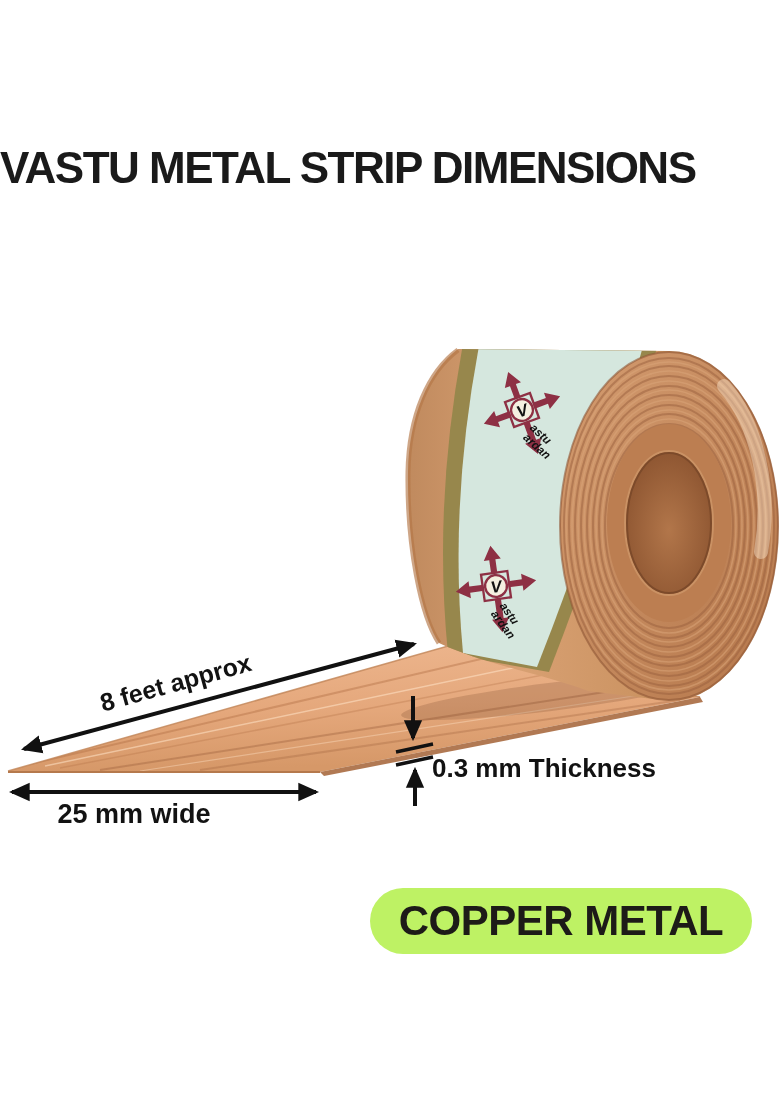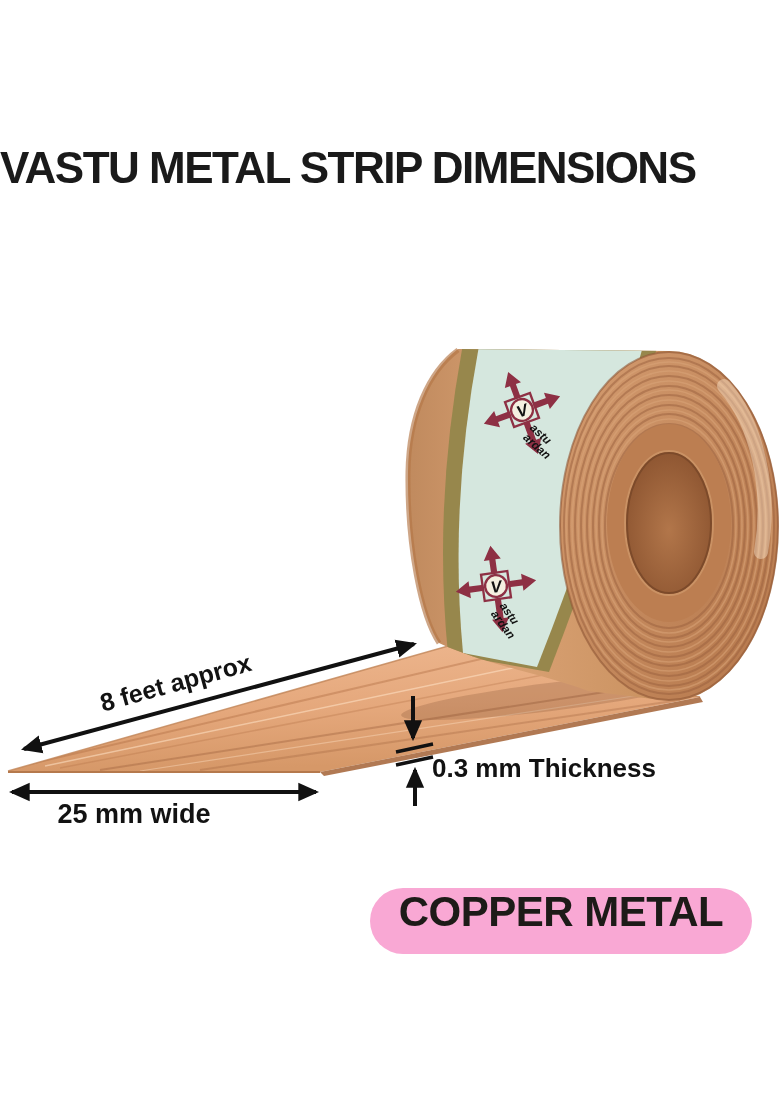--- a/index.html
+++ b/index.html
@@ -8,22 +8,22 @@
     font-family:"Liberation Sans",sans-serif;
   }
   h1.title{
     position:absolute;top:143px;left:0;width:100%;margin:0;text-align:left;
     font-size:44px;font-weight:bold;color:#1a1a1a;letter-spacing:-1.5px;white-space:nowrap;
   }
   svg.scene{position:absolute;left:0;top:0;}
   svg text{font-family:"Liberation Sans",sans-serif;font-weight:bold;fill:#121212;}
   .badge{
     position:absolute;left:370px;top:888px;width:382px;height:66px;
-    background:#f9a8d4;border-radius:34px;
-    display:flex;align-items:flex-start;justify-content:center;
+    background:#bef264;border-radius:34px;
+    display:flex;align-items:center;justify-content:center;
   }
   .badge span{font-size:42px;font-weight:bold;color:#1d1b18;letter-spacing:-0.5px;white-space:nowrap;}
 </style>
 </head>
 <body>
 
 <div class="canvas">
 
   <h1 class="title">VASTU METAL STRIP DIMENSIONS</h1>
 

